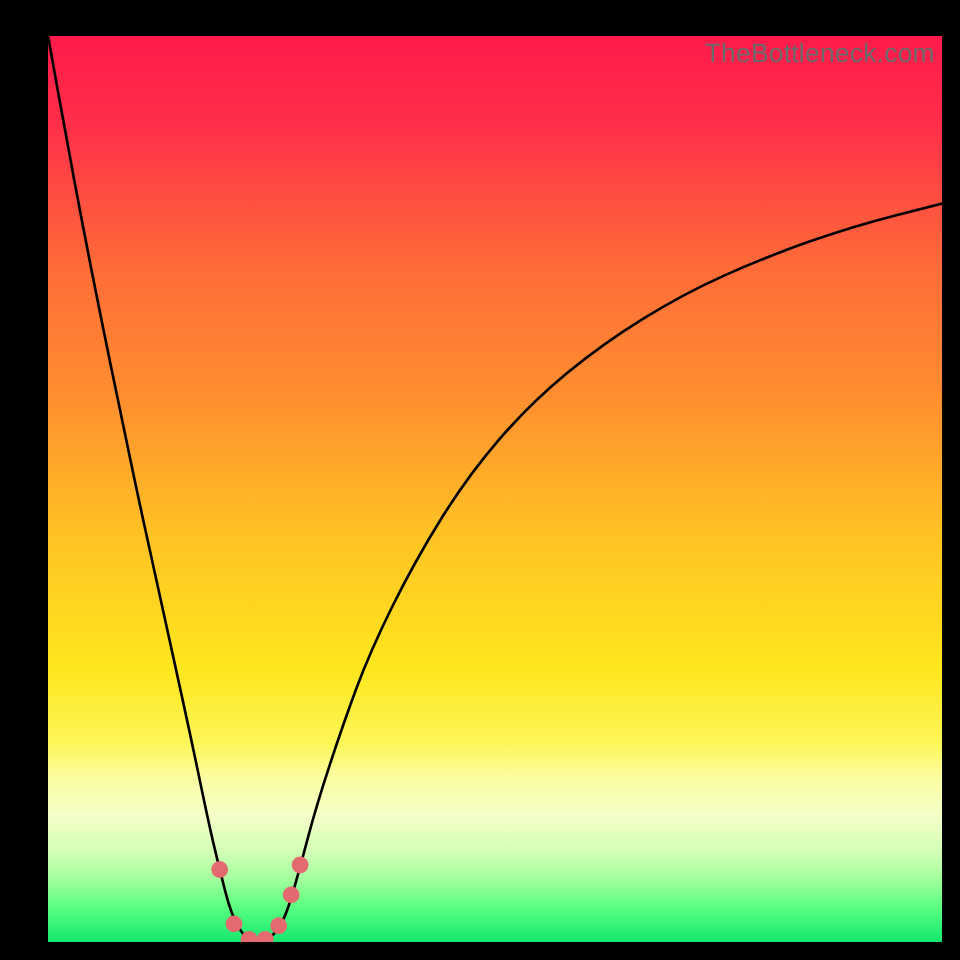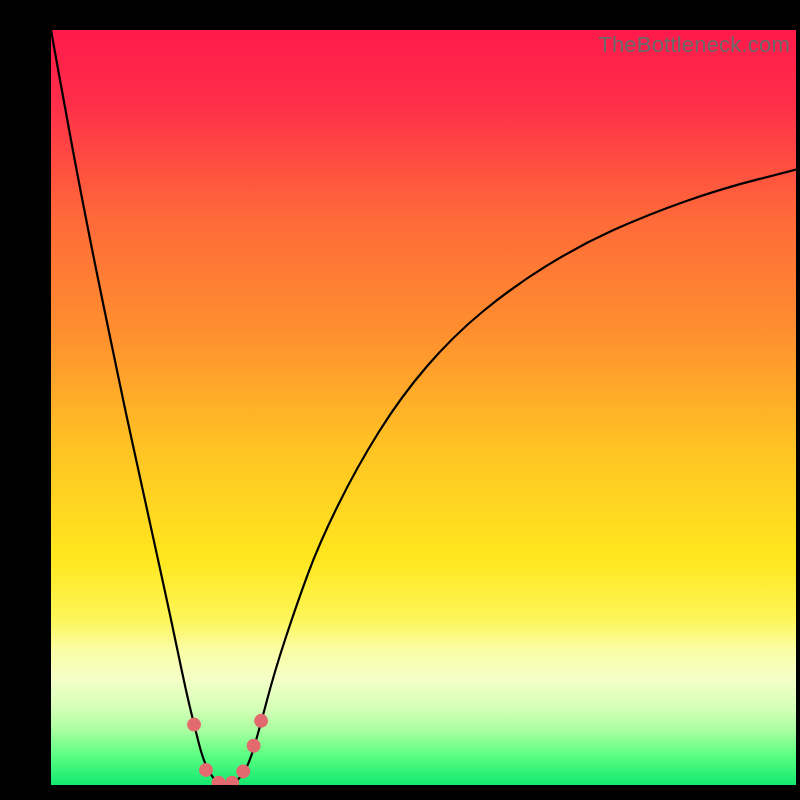--- a/index.html
+++ b/index.html
@@ -16,21 +16,20 @@
     left: 0;
     top: 0;
     width: 800px;
     height: 800px;
     background: #000000;
   }
   .plot-area {
     position: absolute;
     background: #7dd3fc; 
     overflow: hidden;
-    margin-left: 11px;
   }
   .gradient {
     position: absolute;
     left: 0;
     top: 0;
     width: 100%;
     height: 100%;
   }
   .watermark {
     position: absolute;

